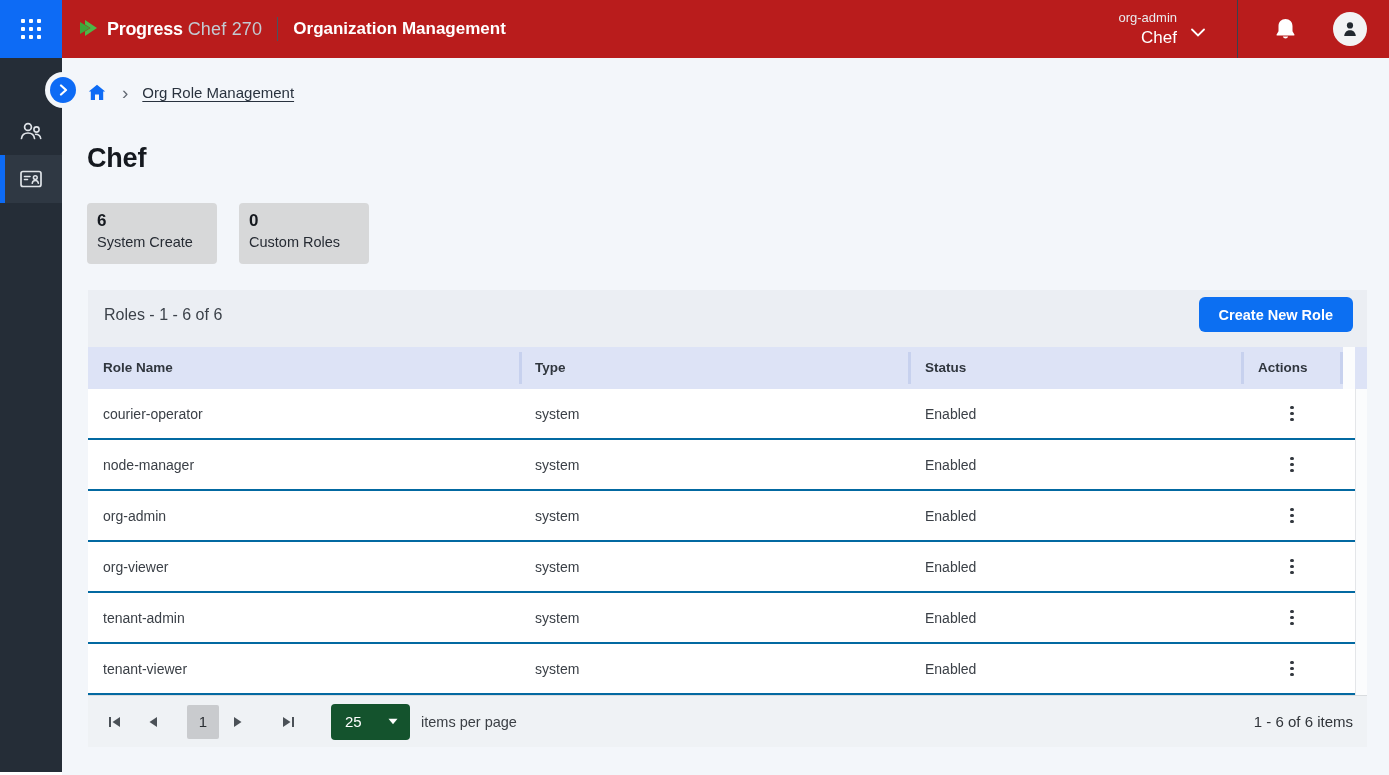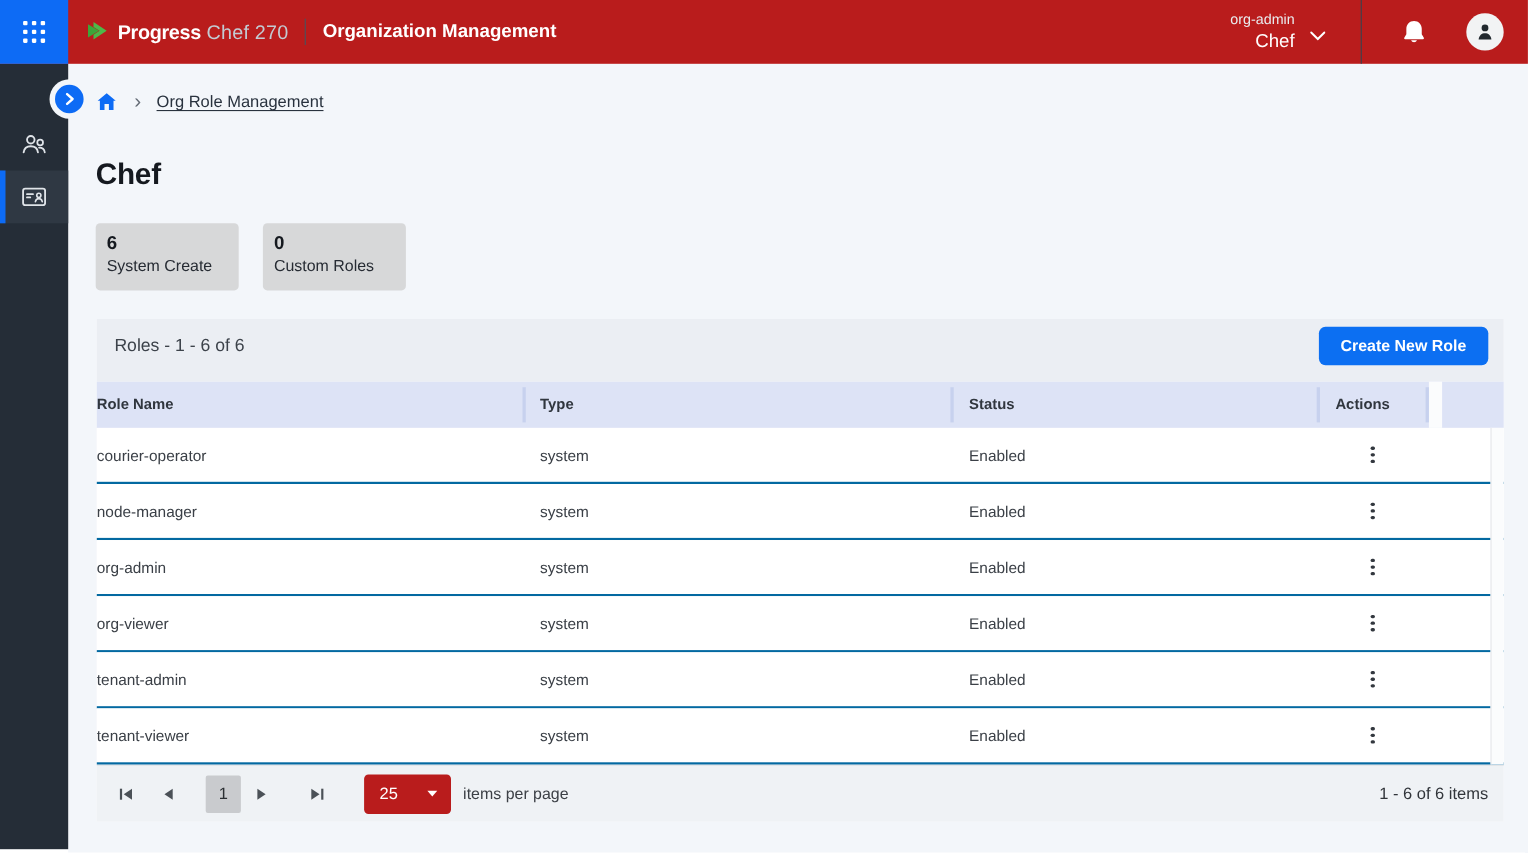--- a/index.html
+++ b/index.html
@@ -51,21 +51,21 @@
   .stat-card { width:130px; height:61px; background:#d7d8d9; border-radius:4px; padding:8px 10px; }
   .stat-value { font-size:17px; font-weight:700; color:#15191f; }
   .stat-label { font-size:14.5px; color:#262b33; margin-top:3px; }
 
   
   .panel { position:absolute; top:232px; left:26px; width:1279px; height:457px; background:#ffffff; }
   .panel-titlebar { height:57px; background:#ebeef3; display:flex; align-items:center; padding:0 14px 8px 16px; }
   .panel-title { font-size:16px; color:#3c424a; }
   .create-btn { margin-left:auto; height:35px; padding:0 20px; border:none; border-radius:6px; background:#0c6ff2; color:#ffffff; font-size:14.5px; font-weight:700; font-family:"Liberation Sans",sans-serif; cursor:pointer; }
 
-  .col-name    { width:387px; flex:none; }
+  .col-name    { width:431px; flex:none; padding-left:15px; }
   .col-type    { width:389px; flex:none; padding-left:16px; position:relative; }
   .col-status  { width:333px; flex:none; padding-left:17px; position:relative; }
   .col-actions { width:102px; flex:none; position:relative; }
 
   .thead { height:42px; background:#dde3f6; display:flex; align-items:center; }
   .thead .th { font-size:13.5px; font-weight:700; color:#30363e; line-height:42px; height:42px; }
   .thead .col-actions { padding-left:17px; }
   .thead .col-type::before, .thead .col-status::before, .thead .col-actions::before,
   .thead .col-actions::after {
     content:""; position:absolute; top:5px; bottom:5px; width:3px; background:#c7d1ee; left:0;
@@ -78,21 +78,21 @@
   .trow .td { font-size:14px; color:#3b4047; }
   .kebab-btn { width:28px; height:28px; margin:0 auto; background:none; border:none; display:flex; flex-direction:column; align-items:center; justify-content:center; gap:2.5px; cursor:pointer; }
   .kebab-btn i { width:3.5px; height:3.5px; border-radius:50%; background:#33383f; }
   .tbody-strip { position:absolute; top:0; bottom:0; right:0; width:12px; background:#fbfcfd; border-left:1px solid #e4e6e9; }
 
   
   .tfoot { height:52px; background:#eff2f5; border-top:1px solid #d9dcdf; display:flex; align-items:center; padding:0 14px 0 18px; }
   .pg-btn { width:16px; height:22px; background:none; border:none; display:flex; align-items:center; justify-content:center; cursor:pointer; margin-right:23px; padding:0; }
   .pg-current { width:32px; height:34px; background:#c9cbce; border-radius:2px; display:flex; align-items:center; justify-content:center; font-size:15px; color:#2b2f33; margin:0 10px 0 3px; cursor:pointer; }
   .pg-btn.after-page { margin-left:12px; }
-  .page-size { margin-left:12px; width:79px; height:36px; background:#b91c1c; border-radius:4px; color:#ffffff; display:flex; align-items:center; justify-content:space-between; padding:0 12px 0 14px; font-size:15px; cursor:pointer; }
+  .page-size { margin-left:12px; width:79px; height:36px; background:#14532d; border-radius:4px; color:#ffffff; display:flex; align-items:center; justify-content:space-between; padding:0 12px 0 14px; font-size:15px; cursor:pointer; }
   .pg-label { margin-left:11px; font-size:14.5px; color:#3c4046; }
   .pg-range { margin-left:auto; font-size:15px; color:#31353a; }
 </style>
 </head>
 <body>
 
 <div class="app">
 
   <header class="topbar">
     <div class="launcher">

